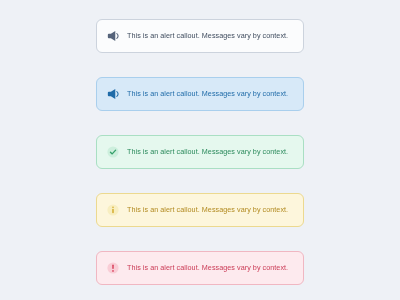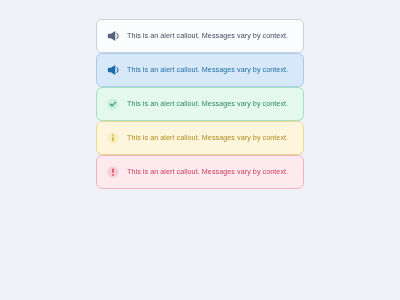--- a/index.html
+++ b/index.html
@@ -14,20 +14,21 @@
     overflow: hidden;
   }
 
   #alert-stack {
     position: absolute;
     left: 96px;
     top: 19px;
     width: 208px;
     display: flex;
     flex-direction: column;
+    gap: 24px;
   }
 
   .alert {
     box-sizing: border-box;
     width: 208px;
     height: 34px;
     border-radius: 6px;
     border: 1px solid #ccd3dd;
     background: #fbfcfd;
     display: flex;

